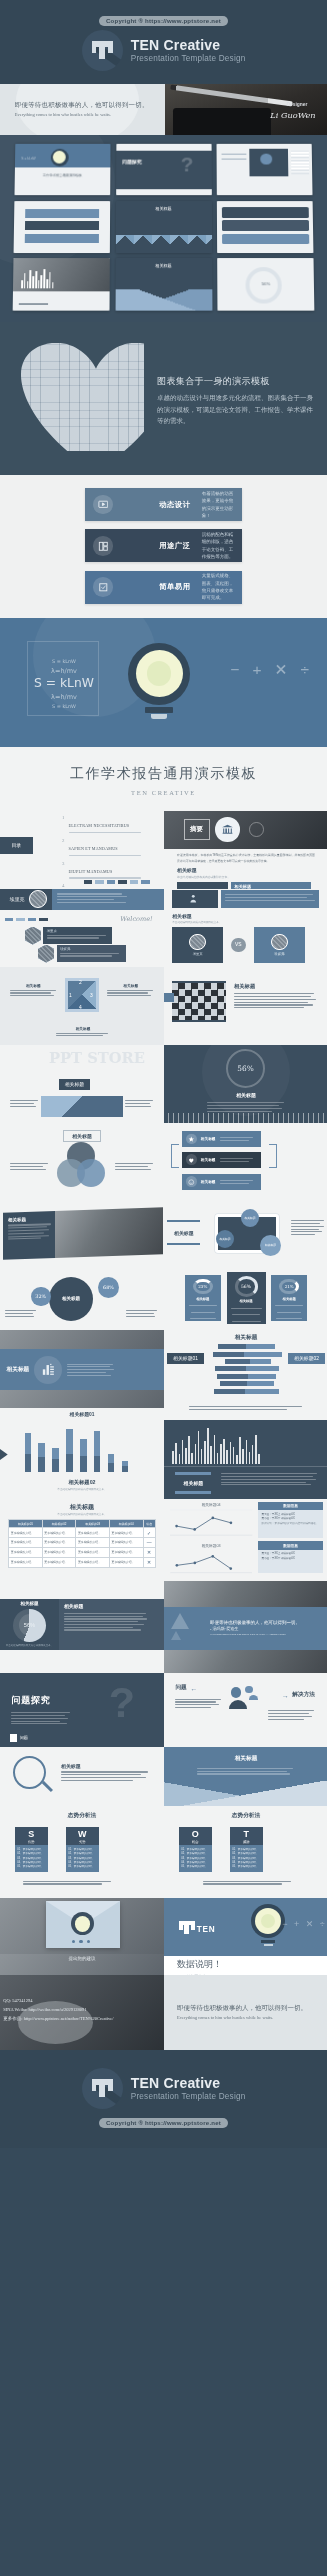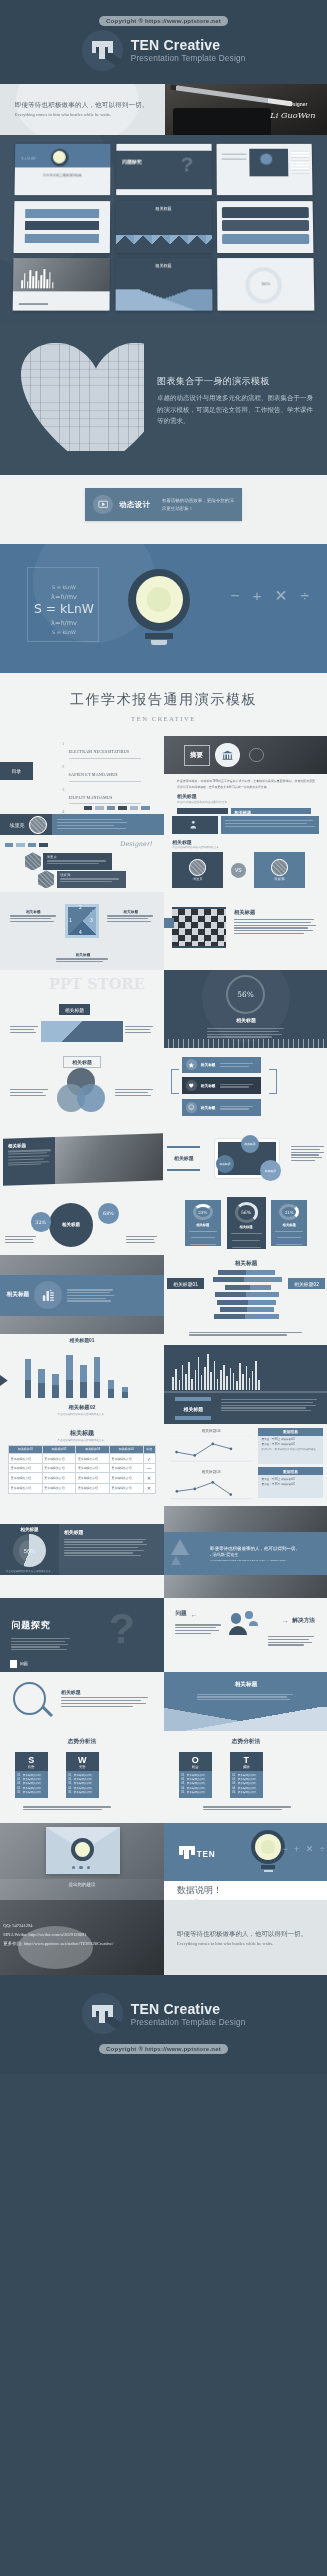--- a/index.html
+++ b/index.html
@@ -94,21 +94,21 @@
   .feat {
     width:157px; margin:0 auto 8.2px; height:33px; display:flex; align-items:center;
     padding:0 8.2px; gap:6.5px; box-shadow:0 0.8px 2.5px rgba(0,0,0,.12);
   }
   .feat.f1{ background:#5d7a93; }
   .feat.f2{ background:#37485a; }
   .feat.f3{ background:#4f7397; }
   .feat-ico { width:19.6px;height:19.6px;border-radius:50%; background:rgba(255,255,255,.16);
               display:flex;align-items:center;justify-content:center; flex:none;}
   .feat-ico svg{ width:10.6px;height:10.6px; }
-  .feat-title{ font-size:7.4px;color:#fff;font-weight:bold;flex:none;width:36px; letter-spacing:0.4px;}
+  .feat-title{ font-size:7.4px;color:#fff;font-weight:bold;flex:none;width:36px; letter-spacing:0.4px;margin-left:40px;}
   .feat-desc{ font-size:4.5px;color:#cfdae3;line-height:1.65;}
 
   
   .bulb-hero { background:#4e7598; width:327px; height:129px; position:relative; overflow:hidden;}
   .bulb-hero::before{content:"";position:absolute;left:33px;top:-24.5px;width:123px;height:123px;border-radius:50%;background:rgba(255,255,255,.05);}
   .formula-box{ position:absolute; left:27px; top:23px; width:72px; height:75px;
                 border:0.8px solid rgba(255,255,255,.18); }
   .fm { position:absolute; color:rgba(255,255,255,.55); text-align:center; width:72px; font-family:"DejaVu Sans", sans-serif;}
   .fm.a{ top:15.5px; font-size:4.9px;}
   .fm.b{ top:24.5px; font-size:6.5px;}
@@ -313,20 +313,41 @@
     <div class="feat f1">
       <span class="feat-ico">
         <svg viewBox="0 0 24 24" fill="none" stroke="#e9eff4" stroke-width="2">
             <rect x="2" y="5" width="20" height="14" rx="1"></rect>
             <path d="M10 9l5 3-5 3z" fill="#e9eff4"></path>
           </svg>
       </span>
       <span class="feat-title">动态设计</span>
       <span class="feat-desc">有着流畅的动画效果，更能令您的演示更生动形象！</span>
     </div>
+    <div class="feat f2">
+      <span class="feat-ico">
+        <svg viewBox="0 0 24 24" fill="none" stroke="#e9eff4" stroke-width="2">
+            <rect x="3" y="3" width="8" height="18"></rect>
+            <rect x="13" y="3" width="8" height="8"></rect>
+            <rect x="13" y="13" width="8" height="8"></rect>
+          </svg>
+      </span>
+      <span class="feat-title">用途广泛</span>
+      <span class="feat-desc">沉稳的配色和精细的排版，适合于论文答辩、工作报告等方面。</span>
+    </div>
+    <div class="feat f3" style="margin-bottom:0">
+      <span class="feat-ico">
+        <svg viewBox="0 0 24 24" fill="none" stroke="#e9eff4" stroke-width="2">
+            <rect x="4" y="4" width="16" height="16"></rect>
+            <path d="M8 12l3 3 6-6"></path>
+          </svg>
+      </span>
+      <span class="feat-title">简单易用</span>
+      <span class="feat-desc">大量版式规格、图表、流程图，您只需修改文本即可完成。</span>
+    </div>
   </div>
 
   <div class="bulb-hero">
     <div class="formula-box">
       <div class="fm a">S = kLnW</div>
       <div class="fm b">λ=h/mv</div>
       <div class="fm c">S = kLnW</div>
       <div class="fm d">λ=h/mv</div>
       <div class="fm e">S = kLnW</div>
     </div>
@@ -415,21 +436,21 @@
       <div style="position:absolute;left:0;top:0;width:164px;height:21px;background:#3b4e5f;display:flex;align-items:center;gap:4.9px;padding-left:9.8px;">
         <div style="color:#fff;font-size:4.9px">埃里克</div>
         <div class="avatar"></div>
         <div style="flex:1;background:#5a7c9b;height:21px;padding:3.3px 4.9px;">
           <div class="fakeline w" style="width:65px"></div>
             <div class="fakeline w" style="width:70px"></div>
           <div class="fakeline w" style="width:57px"></div>
             <div class="fakeline w" style="width:69px"></div>
         </div>
       </div>
-      <div style="position:absolute;right:11.4px;top:26px;font-family:'DejaVu Serif',serif;font-style:italic;font-size:6.5px;color:#8b98a3">Designer!</div>
+      <div style="position:absolute;right:11.4px;top:26px;font-family:'DejaVu Serif',serif;font-style:italic;font-size:6.5px;color:#8b98a3">Welcome!</div>
       <div style="position:absolute;left:4.9px;top:29px;display:flex;gap:3.3px;">
         <i style="width:8.2px;height:3.3px;background:#6d8fb0;display:block"></i>
           <i style="width:8.2px;height:3.3px;background:#9fb9d1;display:block"></i>
         <i style="width:8.2px;height:3.3px;background:#6d8fb0;display:block"></i>
           <i style="width:8.2px;height:3.3px;background:#3b4e5f;display:block"></i>
       </div>
       <div style="position:absolute;left:24.5px;top:38px;display:flex;align-items:center;gap:2.5px;">
         <div class="hexa"></div>
         <div style="width:69px;height:16.4px;background:#3b4e5f;padding:1.6px 3.3px;">
           <div style="font-size:3.4px;color:#cfdae3">埃里克</div>

